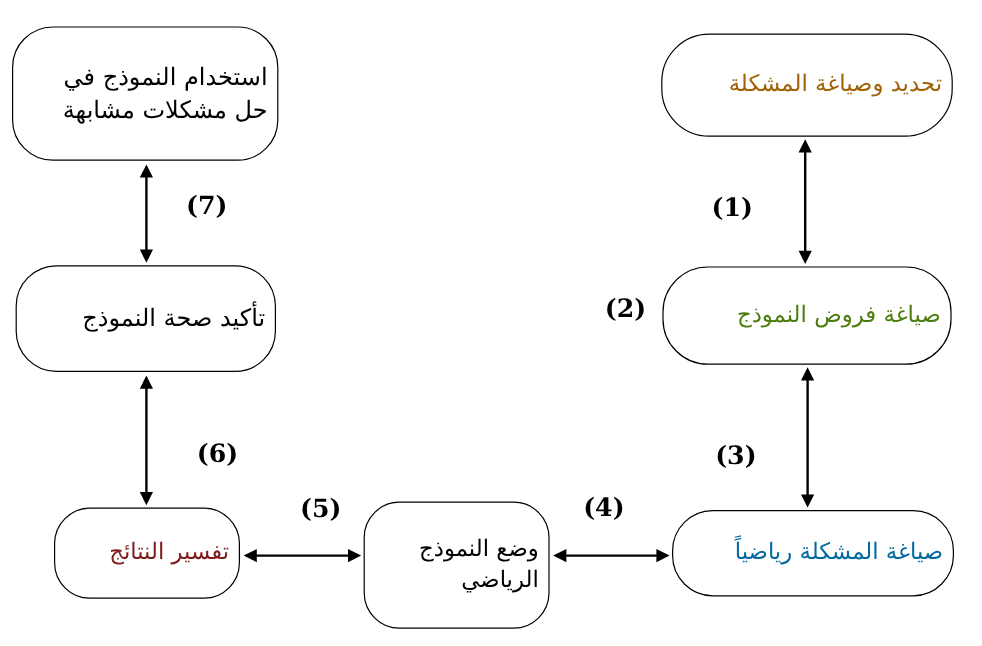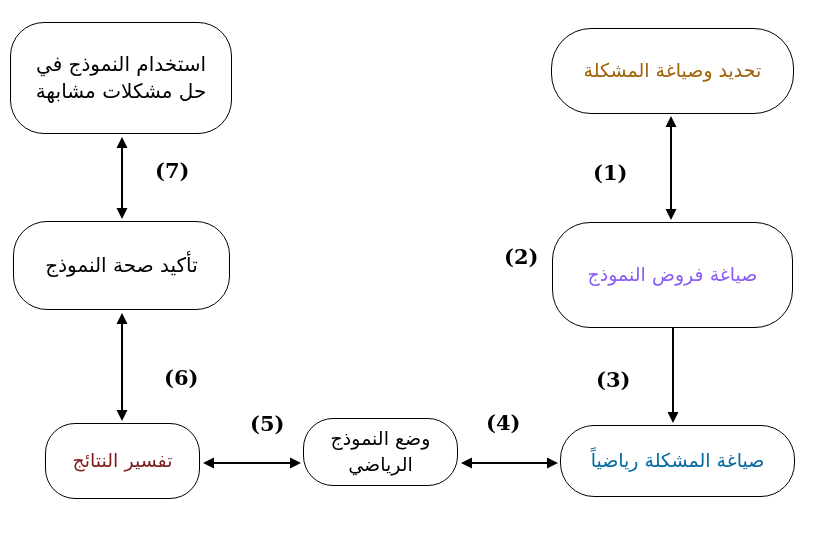--- a/index.html
+++ b/index.html
@@ -19,21 +19,20 @@
     overflow: hidden;
   }
   .node {
     position: absolute;
     box-sizing: border-box;
     border: 1.6px solid #000000;
     background: #ffffff;
     display: flex;
     align-items: center;
     justify-content: center;
-    text-align: center;
     color: #000000;
     direction: rtl;
     unicode-bidi: embed;
     font-family: "DejaVu Sans", "Liberation Sans", sans-serif;
     line-height: 1.35;
     z-index: 3;
   }
   .node-label {
     display: block;
     width: 100%;
@@ -112,27 +111,27 @@
       <div class="node" style="left: 10px; top: 22px; width: 222px; height: 112px; border-radius: 34px; border-color: rgb(0, 0, 0); color: rgb(0, 0, 0); font-size: 20px;">
         <span class="node-label">استخدام النموذج في
 حل مشكلات مشابهة</span>
       </div>
       <div class="node" style="left: 551px; top: 28px; width: 243px; height: 86px; border-radius: 40px; border-color: rgb(0, 0, 0); color: #a16207; font-size: 19px;">
         <span class="node-label">تحديد وصياغة المشكلة</span>
       </div>
       <div class="node" style="left: 13px; top: 221px; width: 217px; height: 89px; border-radius: 34px; border-color: rgb(0, 0, 0); color: rgb(0, 0, 0); font-size: 20px;">
         <span class="node-label">تأكيد صحة النموذج</span>
       </div>
-      <div class="node" style="left: 552px; top: 222px; width: 241px; height: 106px; border-radius: 38px; border-color: rgb(0, 0, 0); color: #8b5cf6; font-size: 19px;">
+      <div class="node" style="left: 552px; top: 222px; width: 241px; height: 82px; border-radius: 38px; border-color: rgb(0, 0, 0); color: #4d7c0f; font-size: 19px;">
         <span class="node-label">صياغة فروض النموذج</span>
       </div>
       <div class="node" style="left: 45px; top: 423px; width: 155px; height: 76px; border-radius: 30px; border-color: rgb(0, 0, 0); color: #7f1d1d; font-size: 19px;">
         <span class="node-label">تفسير النتائج</span>
       </div>
-      <div class="node" style="left: 303px; top: 418px; width: 155px; height: 68px; border-radius: 30px; border-color: rgb(0, 0, 0); color: rgb(0, 0, 0); font-size: 19px;">
+      <div class="node" style="left: 303px; top: 418px; width: 155px; height: 106px; border-radius: 30px; border-color: rgb(0, 0, 0); color: rgb(0, 0, 0); font-size: 19px;">
         <span class="node-label">وضع النموذج
 الرياضي</span>
       </div>
       <div class="node" style="left: 560px; top: 425px; width: 235px; height: 72px; border-radius: 34px; border-color: rgb(0, 0, 0); color: #0369a1; font-size: 19px;">
         <span class="node-label">صياغة المشكلة رياضياً</span>
       </div>
     </div>
   <div id="label-layer">
       <div class="edge-label" style="left: 593px; top: 162px; color: rgb(0, 0, 0);">(1)</div>
       <div class="edge-label" style="left: 504px; top: 246px; color: rgb(0, 0, 0);">(2)</div>

